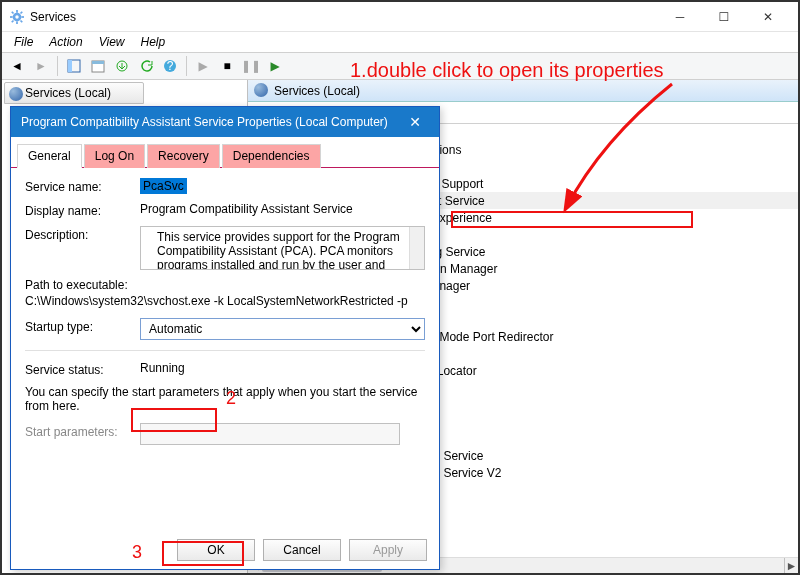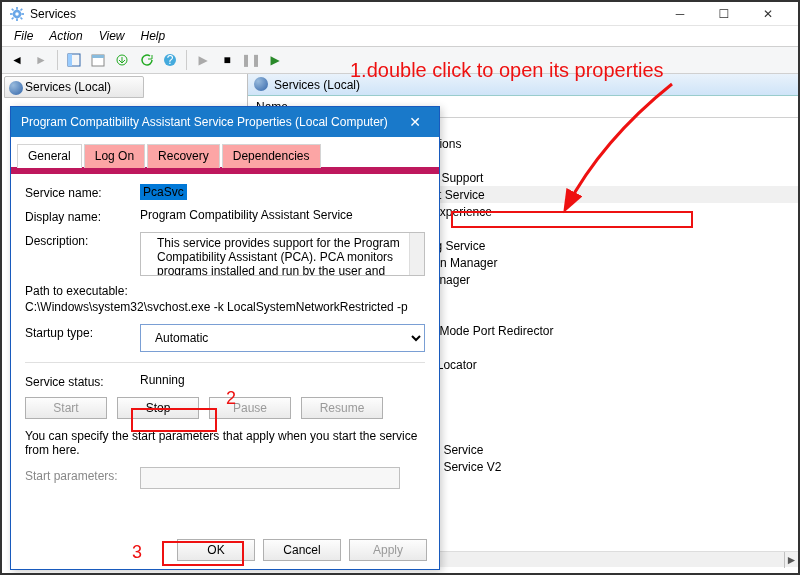--- a/index.html
+++ b/index.html
@@ -1,19 +1,19 @@
 <!DOCTYPE html>
 <html><head>
 <meta charset="utf-8">
 <style>
 * { box-sizing: border-box; font-family: "Segoe UI", Tahoma, sans-serif; font-size: 12px; }
 body { margin: 0; background: #fff; width: 800px; height: 575px; position: relative; overflow: hidden; border: 2px solid #333; }
 
 
-.titlebar { height: 24px; display: flex; align-items: center; padding: 0 8px; background: #fff; border-bottom: 1px solid #e4e4e4; }
+.titlebar { height: 30px; display: flex; align-items: center; padding: 0 8px; background: #fff; border-bottom: 1px solid #e4e4e4; }
 .titlebar .icon { margin-right: 6px; }
 .titlebar .title { flex: 1; }
 .winbtns { display: flex; }
 .winbtn { width: 44px; height: 28px; display: flex; align-items: center; justify-content: center; color: #333; }
 
 
 .menubar { height: 20px; display: flex; align-items: center; padding: 0 4px; background: #fff; }
 .menubar span { padding: 2px 8px; font-style: italic; }
 
 
@@ -41,31 +41,31 @@
 
 
 .gear { width: 14px; height: 14px; display: inline-block; }
 .gear svg { width: 14px; height: 14px; }
 
 
 .dialog { position: absolute; left: 8px; top: 104px; width: 430px; height: 464px; background: #fff; border: 1px solid #185abd; box-shadow: 2px 2px 8px rgba(0,0,0,.2); }
 .dlg-title { height: 30px; background: #1979ca; color: #fff; display: flex; align-items: center; padding: 0 10px; }
 .dlg-title .t { flex: 1; font-size: 12px; }
 .dlg-close { width: 28px; height: 28px; display:flex; align-items:center; justify-content:center; color:#fff; font-size:14px; }
-.tabs { display: flex; border-bottom: 7px solid #be185d; padding: 6px 6px 0 6px; background: #fff; }
+.tabs { display: flex; border-bottom: 1px solid #be185d; padding: 6px 6px 0 6px; background: #fff; }
 .tab { padding: 4px 10px; border: 1px solid #d4d4d4; border-bottom: none; background: #fca5a5; margin-right: 2px; position: relative; top: 1px; }
 .tab.active { background: #fff; border-bottom: 1px solid #fff; }
 .dlg-body { padding: 10px 14px 6px 14px; }
 .row { display: flex; align-items: flex-start; margin-bottom: 8px; gap: 13px; }
 .row .lbl { width: 102px; padding-top: 2px; }
 .row .val { flex: 1; }
 .svc-name { background: #0078d7; color: #000000; padding: 1px 3px; display: inline-block; }
 .desc-box { border: 1px solid #c0c0c0; padding: 3px 16px; height: 44px; overflow: hidden; width: 100%; position:relative; }
 .desc-box .sbar { position:absolute; right:0; top:0; width:15px; height:100%; background:#f0f0f0; border-left:1px solid #ddd; }
-select.startup { width: 100%; height: 28px; border: 1px solid #7a9fd4; background: #fff; padding: 0 10px; }
+select.startup { width: 100%; height: 22px; border: 1px solid #7a9fd4; background: #fff; padding: 0 4px; }
 .hr { border-top: 1px solid #e0e0e0; margin: 10px 0; }
 .btnrow { display: flex; gap: 10px; margin: 6px 0 10px 0; }
 .wbtn { width: 82px; height: 22px; border: 1px solid #b0b0b0; background: linear-gradient(#fdfdfd,#eaeaea); display:flex; align-items:center; justify-content:center; }
 .wbtn.disabled { color: #9a9a9a; }
 .inp { width: 260px; height: 22px; border: 1px solid #c0c0c0; background: #fff; }
 .inp.disabled { background: #f7f7f7; }
 .dlg-footer { position:absolute; bottom:8px; right:12px; display:flex; gap:8px; }
 .dlg-footer .wbtn { width: 78px; }
 
 
@@ -472,26 +472,20 @@
     <div style="margin-bottom:10px">C:\Windows\system32\svchost.exe -k LocalSystemNetworkRestricted -p</div>
     <div class="row">
       <div class="lbl">Startup type:</div>
       <div class="val"><select class="startup"><option>Automatic</option></select></div>
     </div>
     <div class="hr"></div>
     <div class="row">
       <div class="lbl">Service status:</div>
       <div class="val">Running</div>
     </div>
-    <div class="btnrow">
-      <div class="wbtn disabled">Start</div>
-      <div class="wbtn">Stop</div>
-      <div class="wbtn disabled">Pause</div>
-      <div class="wbtn disabled">Resume</div>
-    </div>
     <div style="margin-bottom:10px">You can specify the start parameters that apply when you start the service from here.</div>
     <div class="row">
       <div class="lbl" style="color:#888">Start parameters:</div>
       <div class="val">
           <div class="inp disabled"></div>
         </div>
     </div>
   </div>
   <div class="dlg-footer">
     <div class="wbtn">OK</div>

